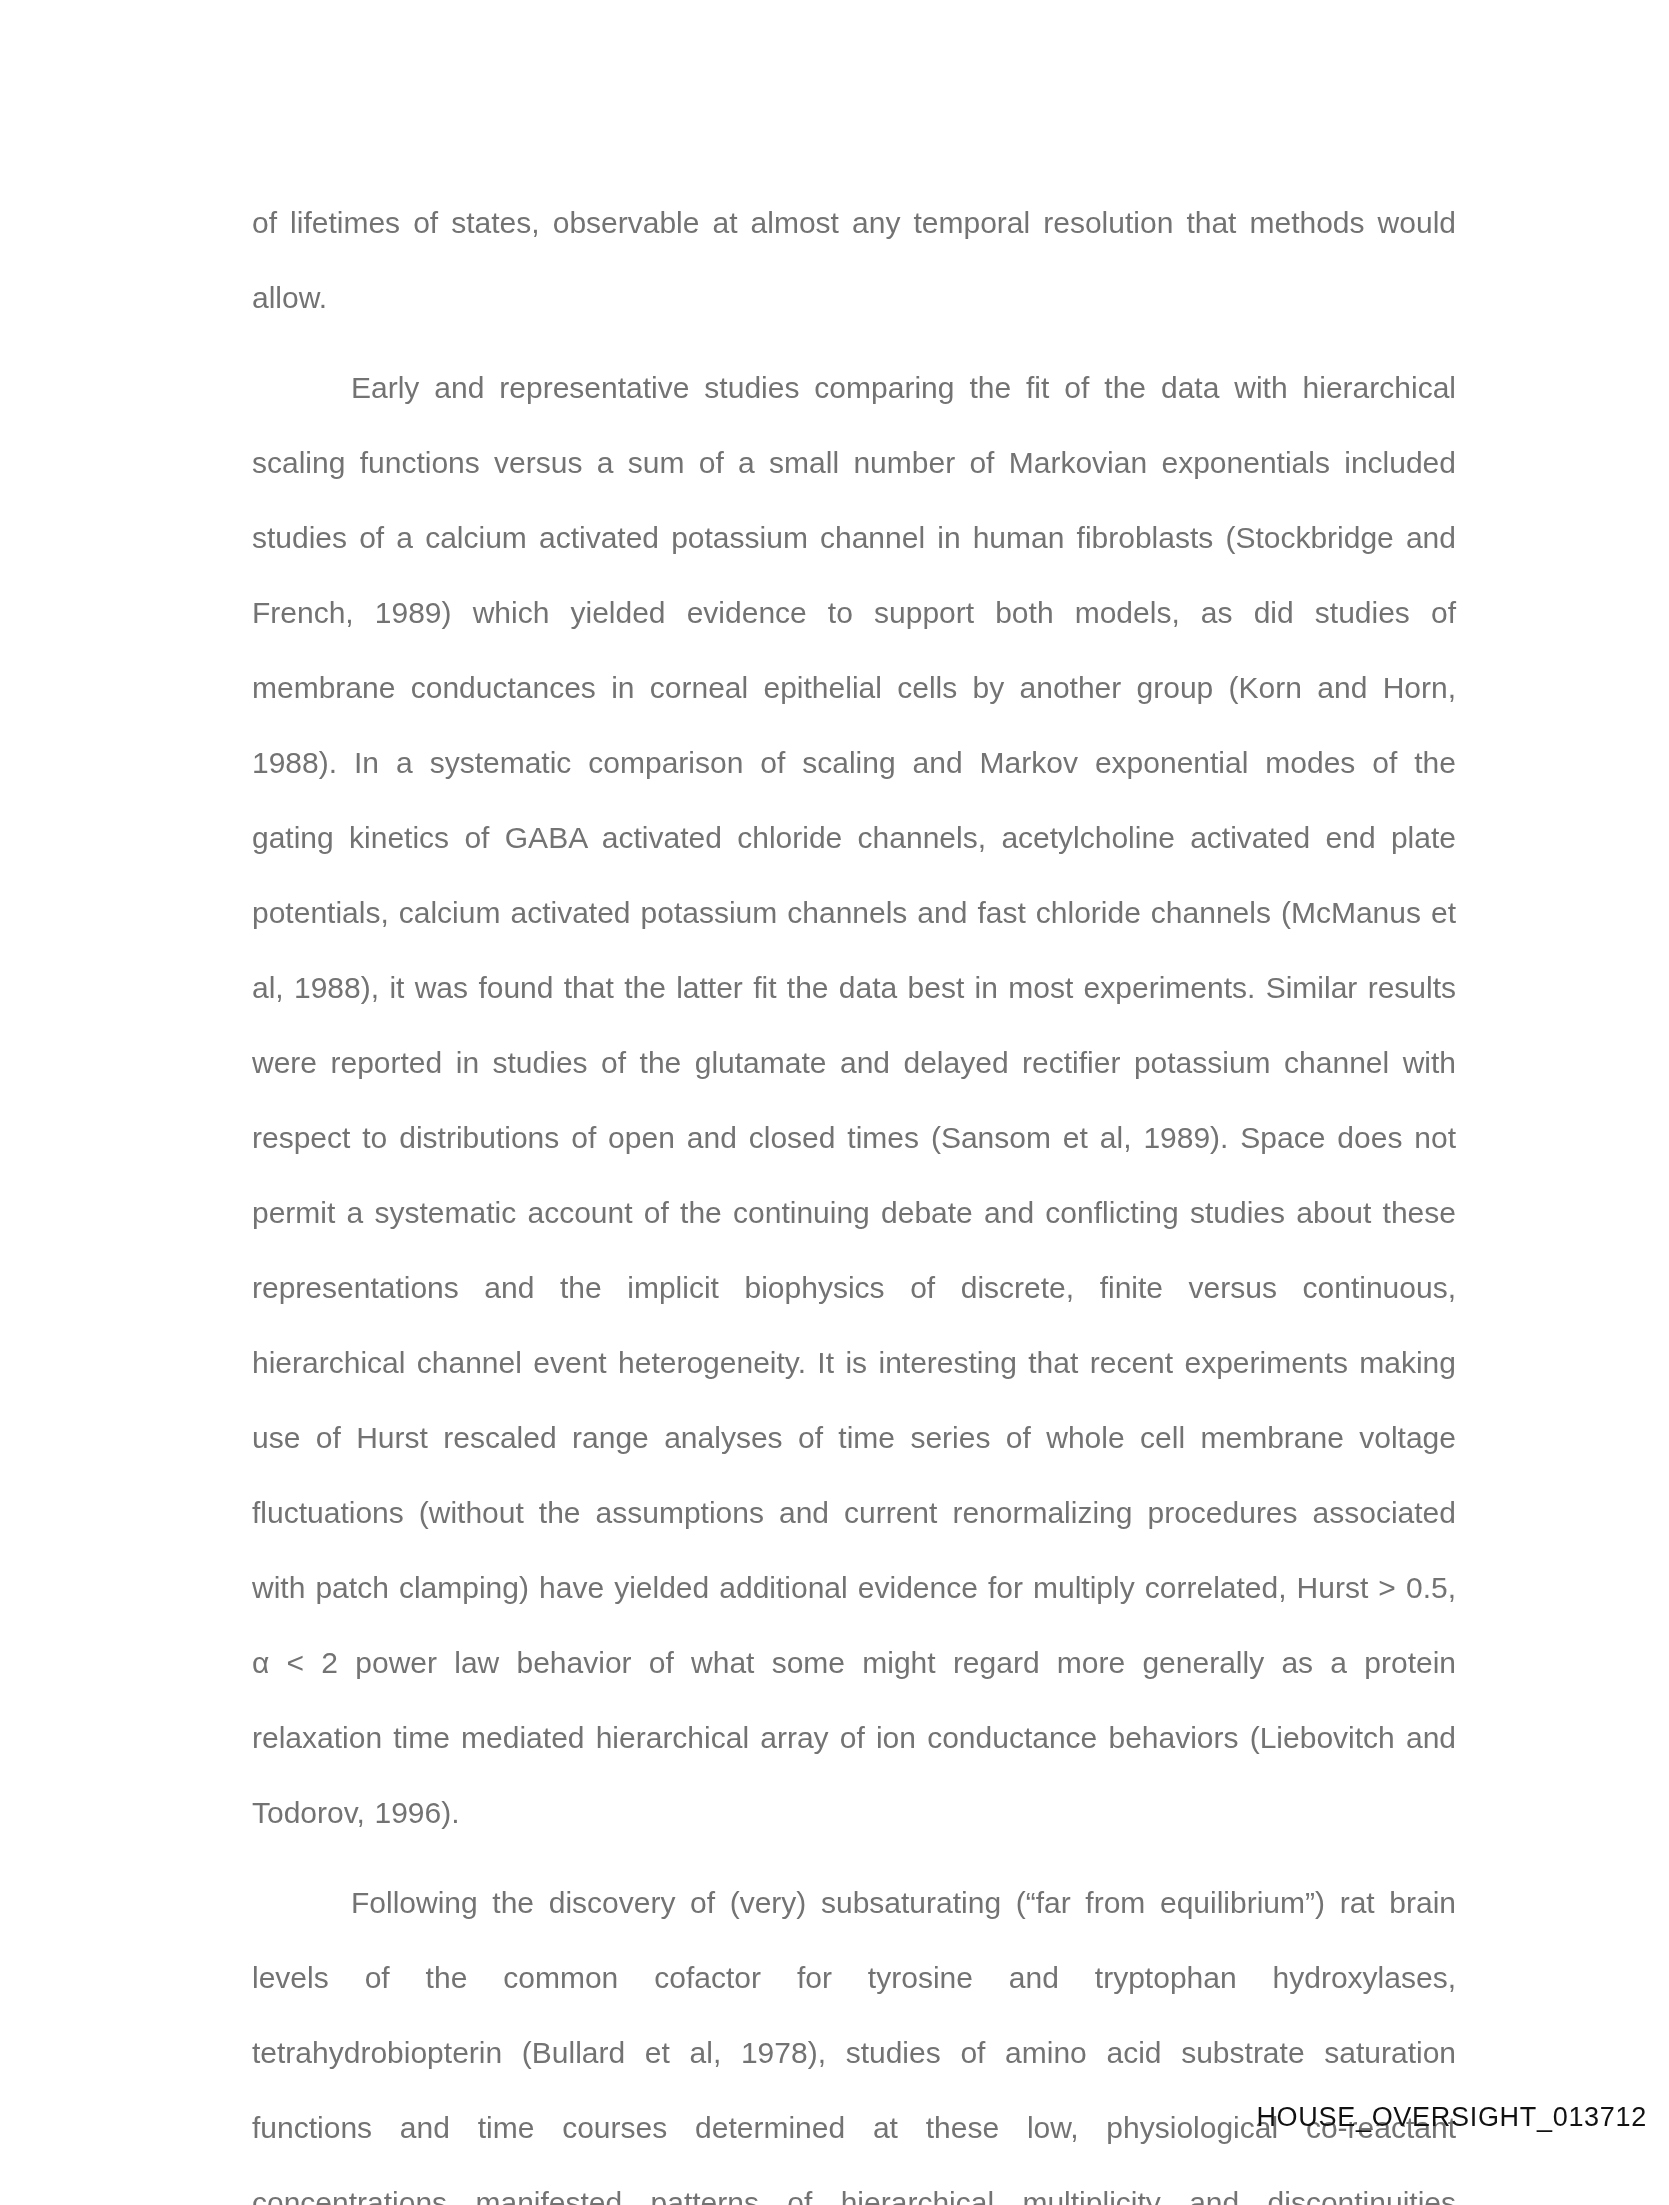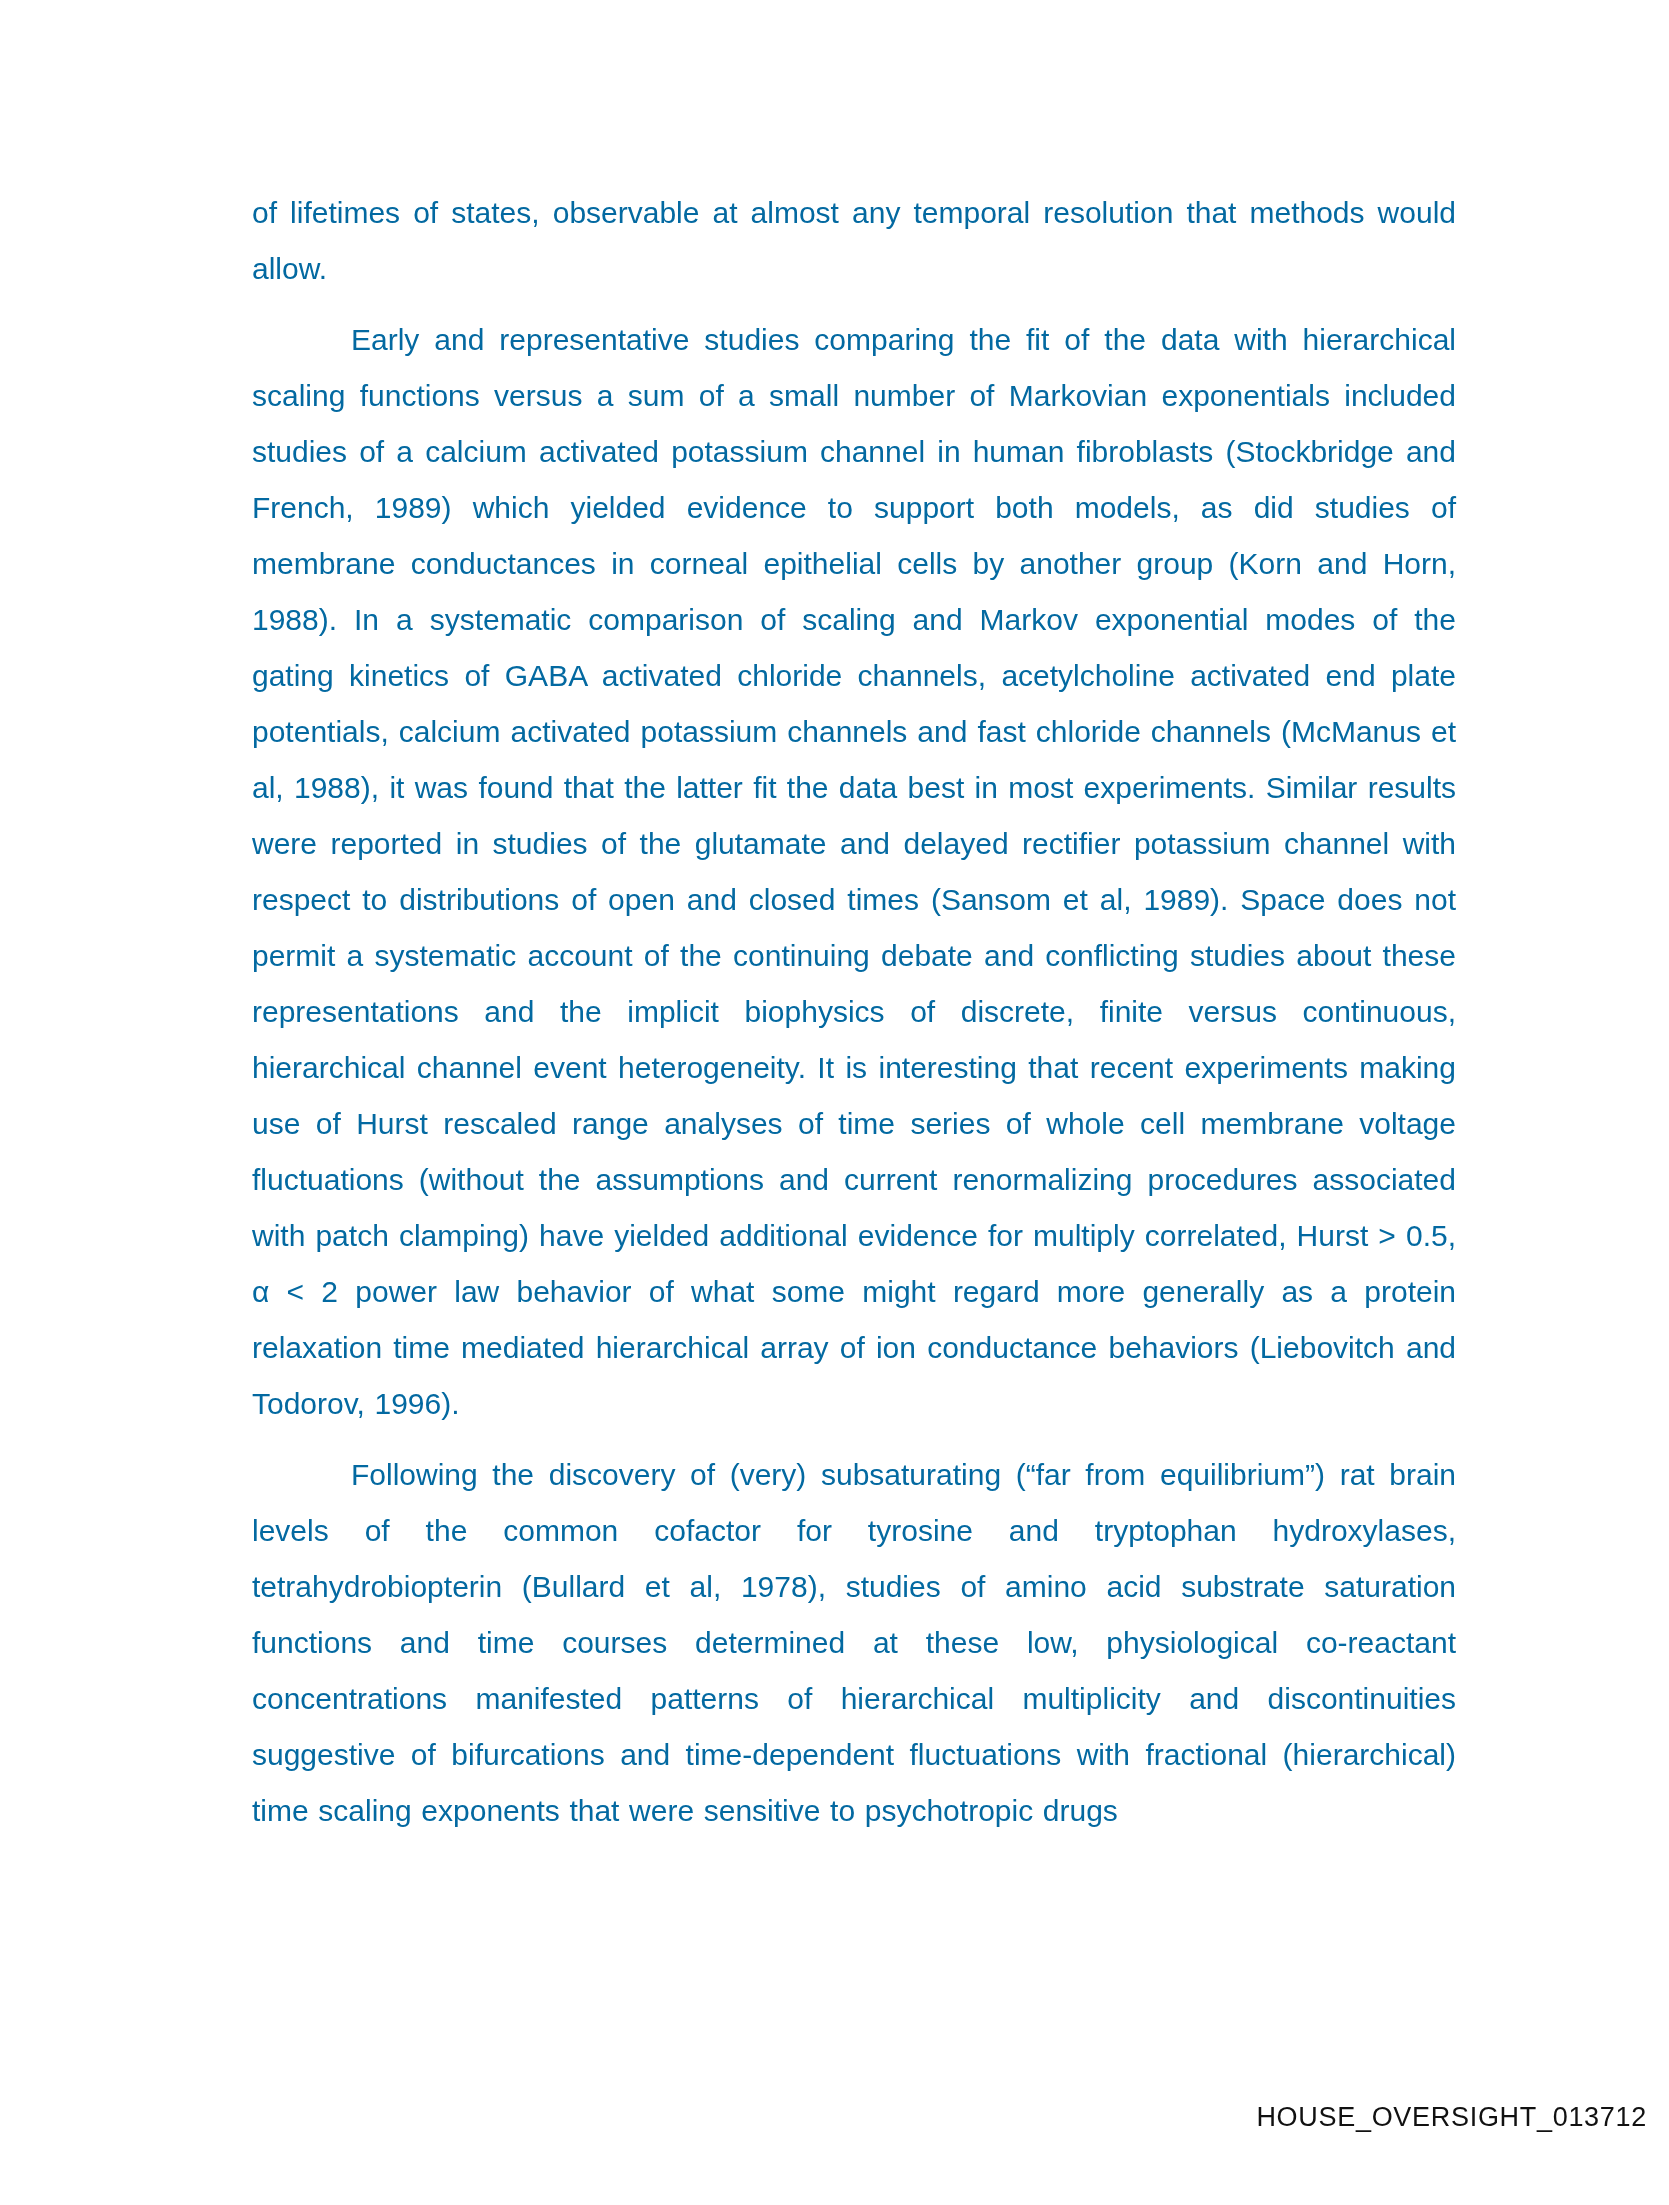--- a/index.html
+++ b/index.html
@@ -17,24 +17,24 @@
     overflow: hidden;
   }
   .text-block {
     position: absolute;
     left: 252px;
     top: 185px;
     width: 1204px;
   }
   .para {
     font-size: 30px;
-    line-height: 56px;
+    line-height: 75px;
     text-align: justify;
     margin: 0 0 15px 0;
-    color: #0369a1;
+    color: #737373;
     word-spacing: 1.3px;
   }
   .para.indent {
     text-indent: 99px;
   }
   .page-number {
     position: absolute;
     top: 2002px;
     left: 252px;
     width: 1204px;

